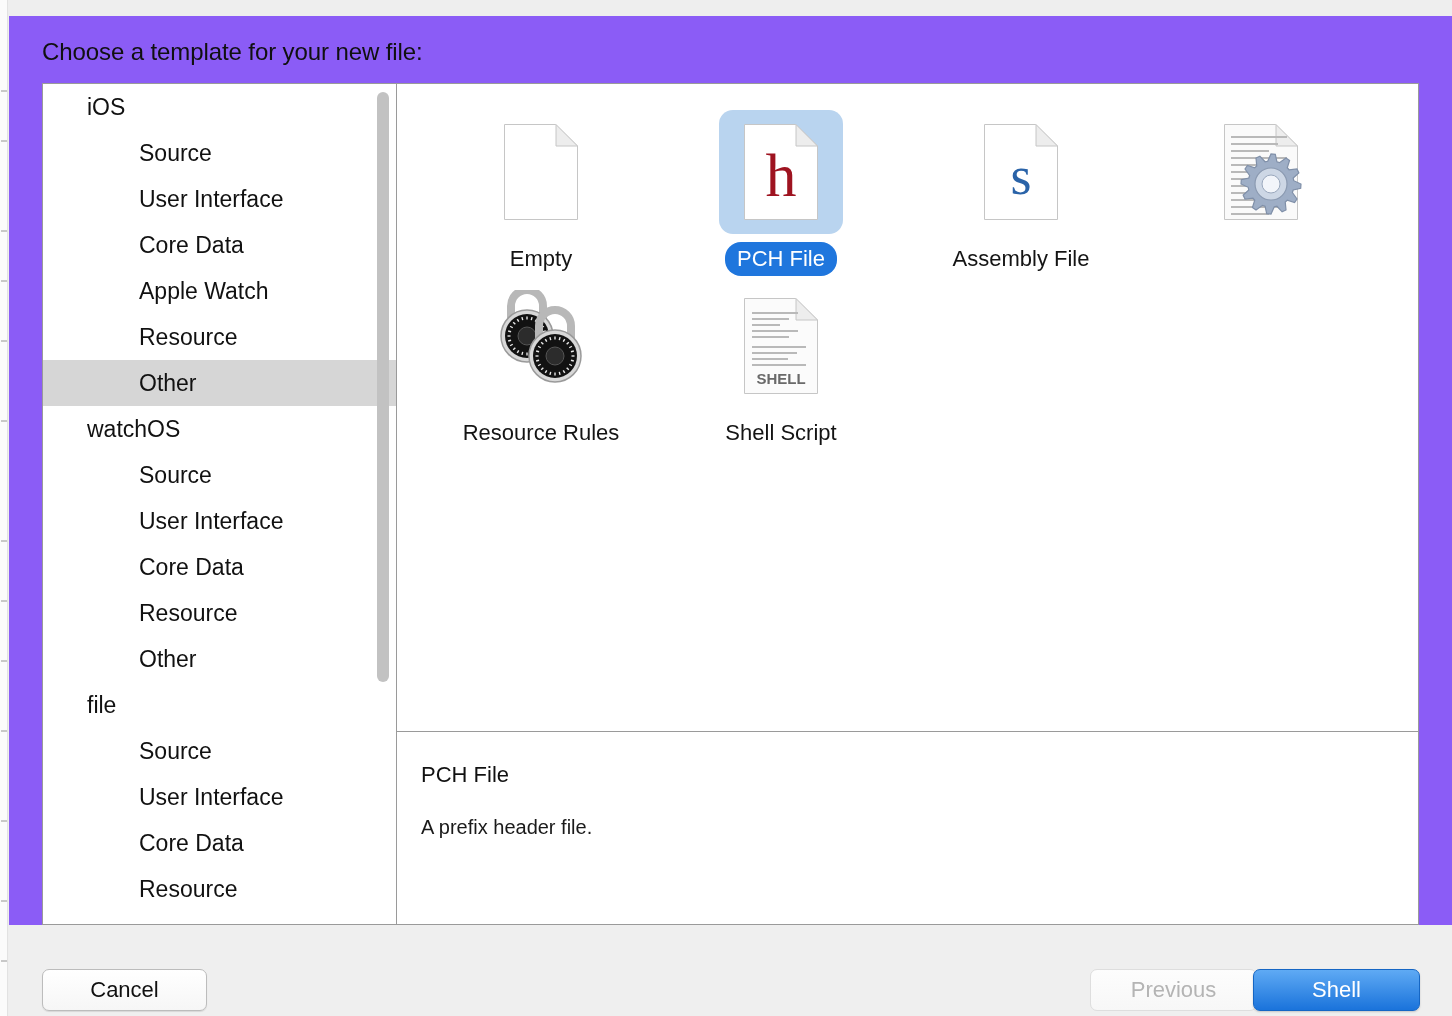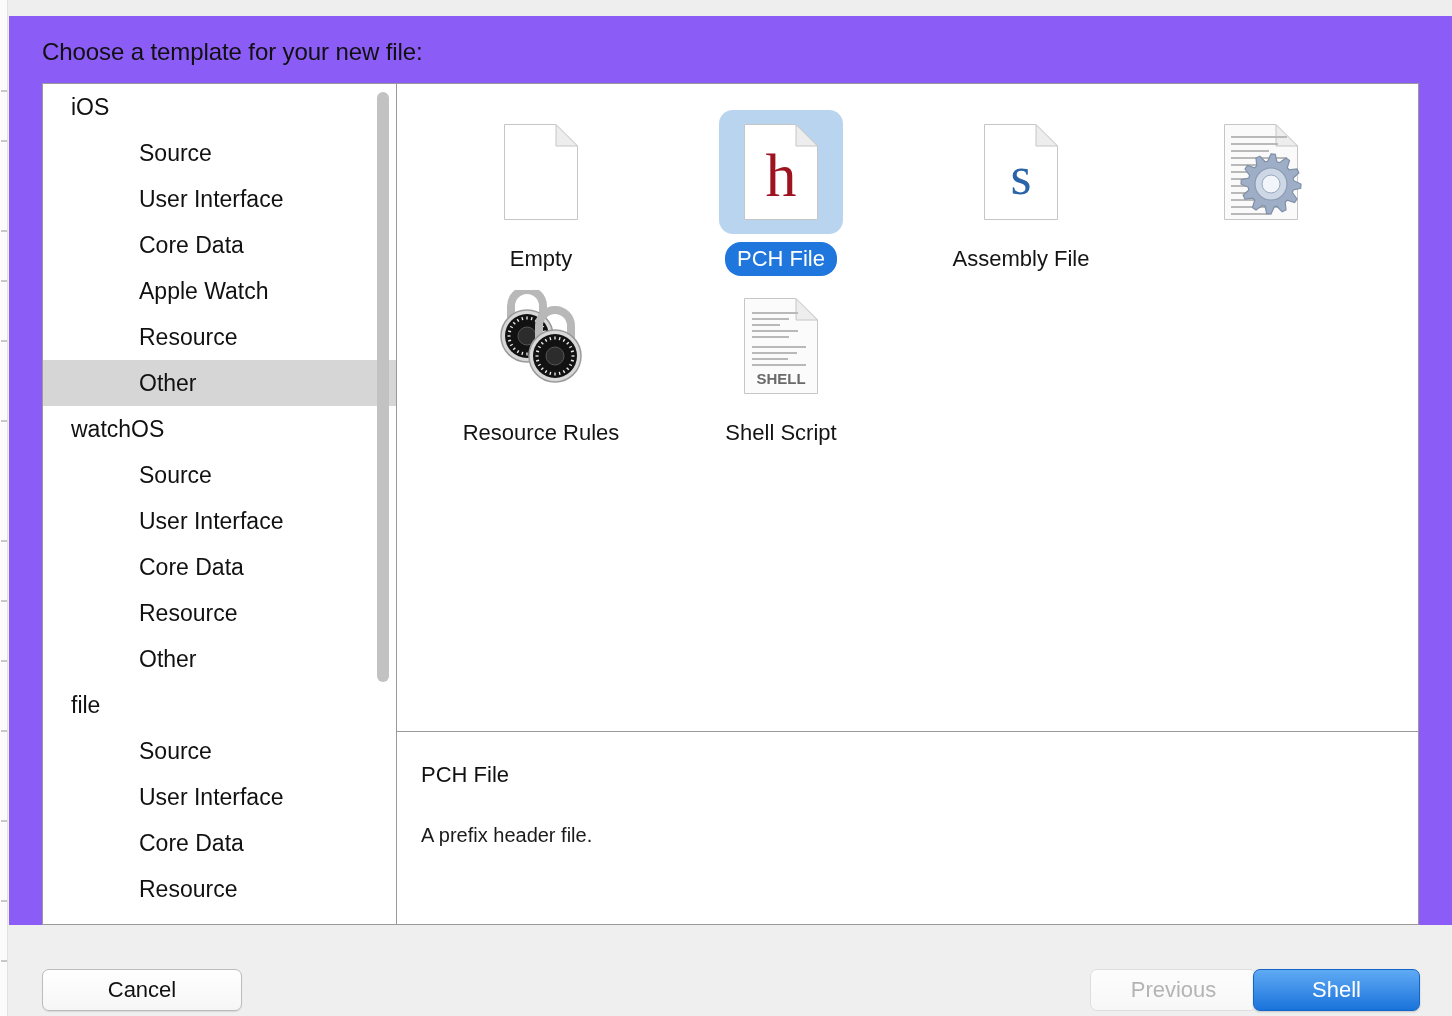--- a/index.html
+++ b/index.html
@@ -75,21 +75,21 @@
   }
 
   .sb-row {
     height: 46px;
     display: flex;
     align-items: center;
     font-size: 23px;
     color: #111111;
     white-space: nowrap;
   }
-  .sb-row.group { padding-left: 28px; }
+  .sb-row.group { padding-left: 44px; }
   .sb-row.child { padding-left: 96px; }
   .sb-row.selected { background: #d6d6d6; }
 
   .sb-scrollbar {
     position: absolute;
     right: 6px;
     top: 0;
     width: 14px;
     height: 100%;
   }
@@ -159,21 +159,21 @@
     height: 193px;
     border-top: 1px solid #9a9a9a;
     padding: 30px 0 0 24px;
     background: #ffffff;
   }
   .detail-title {
     font-size: 22px;
     color: #111111;
   }
   .detail-desc {
-    margin-top: 36px;
+    margin-top: 28px;
     font-size: 20px;
     color: #1a1a1a;
   }
 
   
   .footer {
     position: absolute;
     left: 0;
     top: 909px;
     width: 1443px;
@@ -188,21 +188,21 @@
     font-size: 22px;
     display: flex;
     align-items: center;
     justify-content: center;
     border: 1px solid #bcbcbc;
     background: linear-gradient(#ffffff, #f6f6f6);
     color: #101010;
     box-shadow: 0 1px 1px rgba(0,0,0,0.10);
     white-space: nowrap;
   }
-  .btn-cancel { left: 33px; top: 44px; width: 200px; }
+  .btn-cancel { left: 33px; top: 44px; width: 165px; }
   .btn-previous {
     left: 1081px; top: 44px; width: 167px;
     color: #b4b4b4;
     background: linear-gradient(#fdfdfd, #f7f7f7);
     border-color: #dedede;
     box-shadow: none;
   }
   .btn-next {
     left: 1244px; top: 44px; width: 167px;
     background: linear-gradient(#5faaf4, #1a73db);

